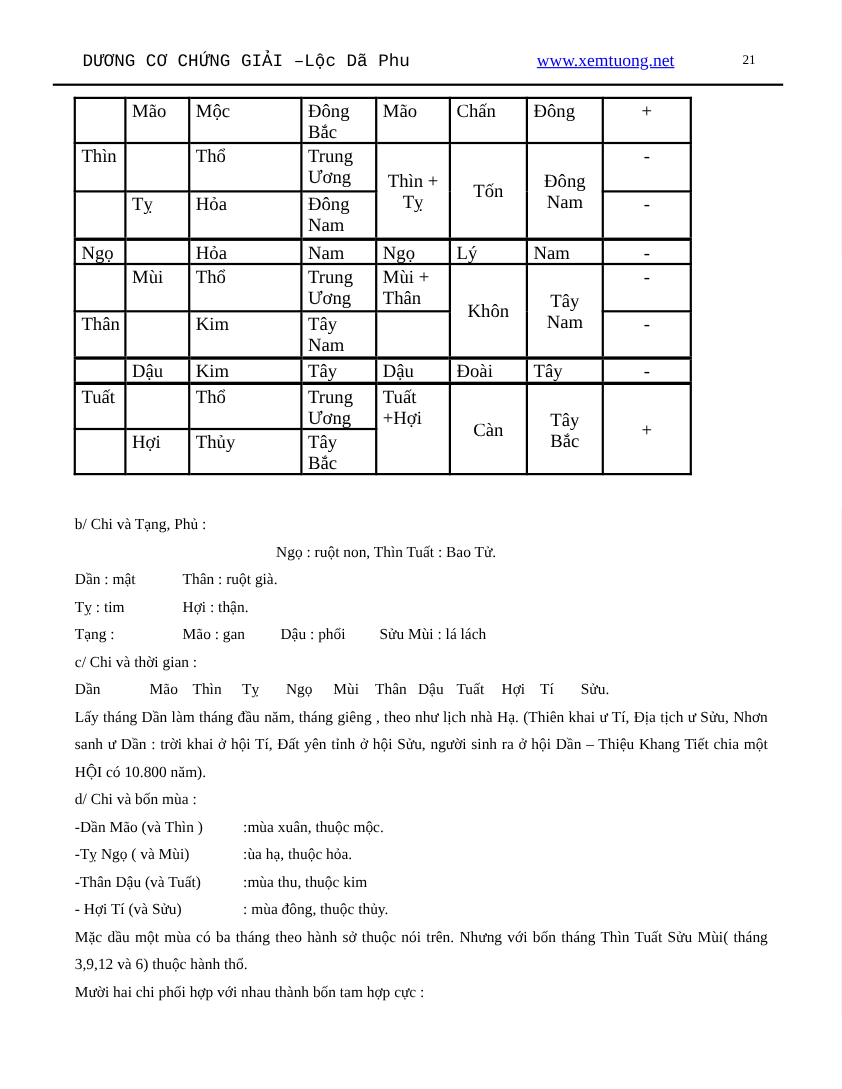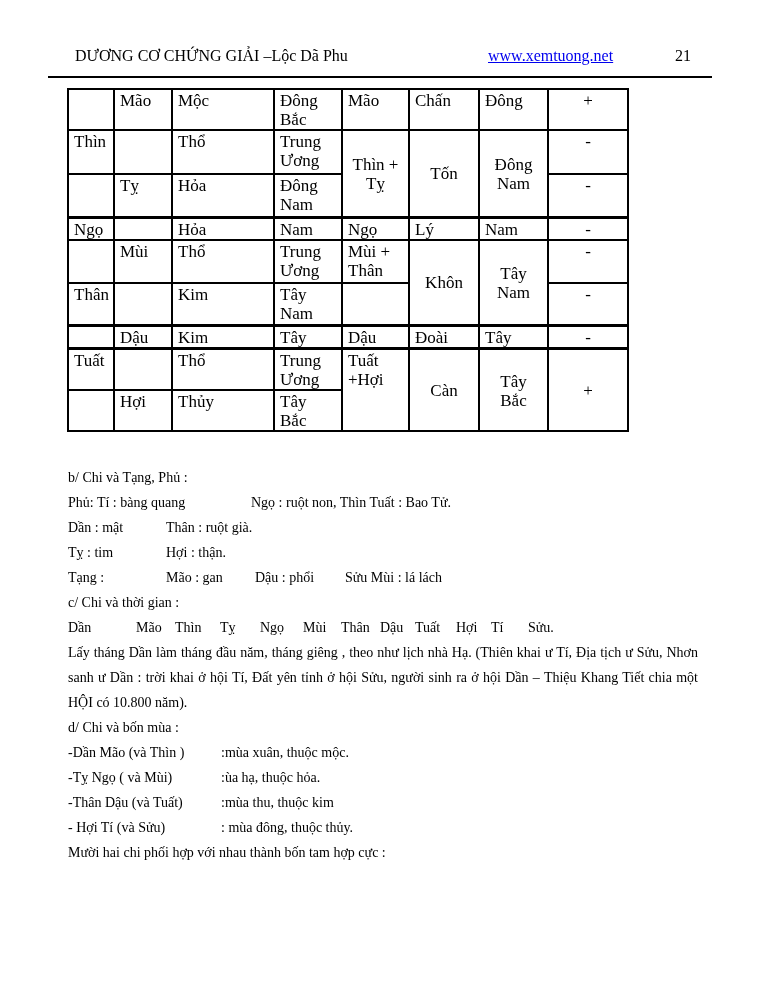--- a/index.html
+++ b/index.html
@@ -3,23 +3,23 @@
 <meta charset="utf-8">
 <style>
   html,body { margin:0; padding:0; background:#e8e8e8; }
   .page {
     position:relative; width:765px; height:990px; margin:0 auto;
     background:#ffffff; color:#000;
     font-family:"Liberation Serif","DejaVu Serif",serif;
     overflow:hidden;
   }
   
-  .title   { position:absolute; left:75px;  top:47px; font-size:16px; white-space:nowrap; }
+  .title   { position:absolute; left:75px;  top:47px; font-size:16px; white-space:nowrap;font-family:Liberation Mono, monospace; }
   .weblink { position:absolute; left:488px; top:47px; font-size:16px; color:#0000EE; text-decoration:underline; cursor:pointer; white-space:nowrap; }
-  .pagenum { position:absolute; left:675px; top:47px; font-size:16px; }
+  .pagenum { position:absolute; left:675px; top:47px; font-size:12px; }
   .rule    { position:absolute; left:48px;  top:76px; width:664px; height:2px; background:#000; }
 
   
   table.ztable { position:absolute; left:67px; top:88px; border-collapse:collapse; table-layout:fixed; width:560px; font-size:17px; }
   .ztable td { border:2px solid #000; padding:1px 5px 0 5px; vertical-align:top; line-height:19px; overflow:hidden; }
   .ztable td.ctr  { text-align:center; vertical-align:middle; }
   .ztable td.sign { text-align:center; }
   .ztable tr.sep td, .ztable td.thickb { border-bottom-width:3px; }
 
   
@@ -133,21 +133,20 @@
         <td>Tây Bắc</td>
       </tr>
     </tbody>
   </table>
 
   <div class="content">
 
     <div class="hline">b/ Chi và Tạng, Phủ :</div>
 
     <div class="tabline">
-      <span style="left:0">Phủ: Tí : bàng quang</span>
       <span style="left:183px">Ngọ : ruột non, Thìn Tuất : Bao Tử.</span>
     </div>
     <div class="tabline">
       <span style="left:0">Dần : mật</span>
       <span style="left:98px">Thân : ruột già.</span>
     </div>
     <div class="tabline">
       <span style="left:0">Tỵ : tim</span>
       <span style="left:98px">Hợi : thận.</span>
     </div>
@@ -189,17 +188,18 @@
     </div>
     <div class="tabline">
       <span style="left:0">-Thân Dậu (và Tuất)</span>
       <span style="left:153px">:mùa thu, thuộc kim</span>
     </div>
     <div class="tabline">
       <span style="left:0">- Hợi Tí (và Sửu)</span>
       <span style="left:153px">: mùa đông, thuộc thủy.</span>
     </div>
 
+    <p class="just">Mặc dầu một mùa có ba tháng theo hành sở thuộc nói trên. Nhưng với bốn tháng Thìn Tuất Sửu Mùi( tháng 3,9,12 và 6) thuộc hành thổ.</p>
 
     <div class="hline">Mười hai chi phối hợp với nhau thành bốn tam hợp cực :</div>
 
   </div>
 </div>
 
 </body></html>

